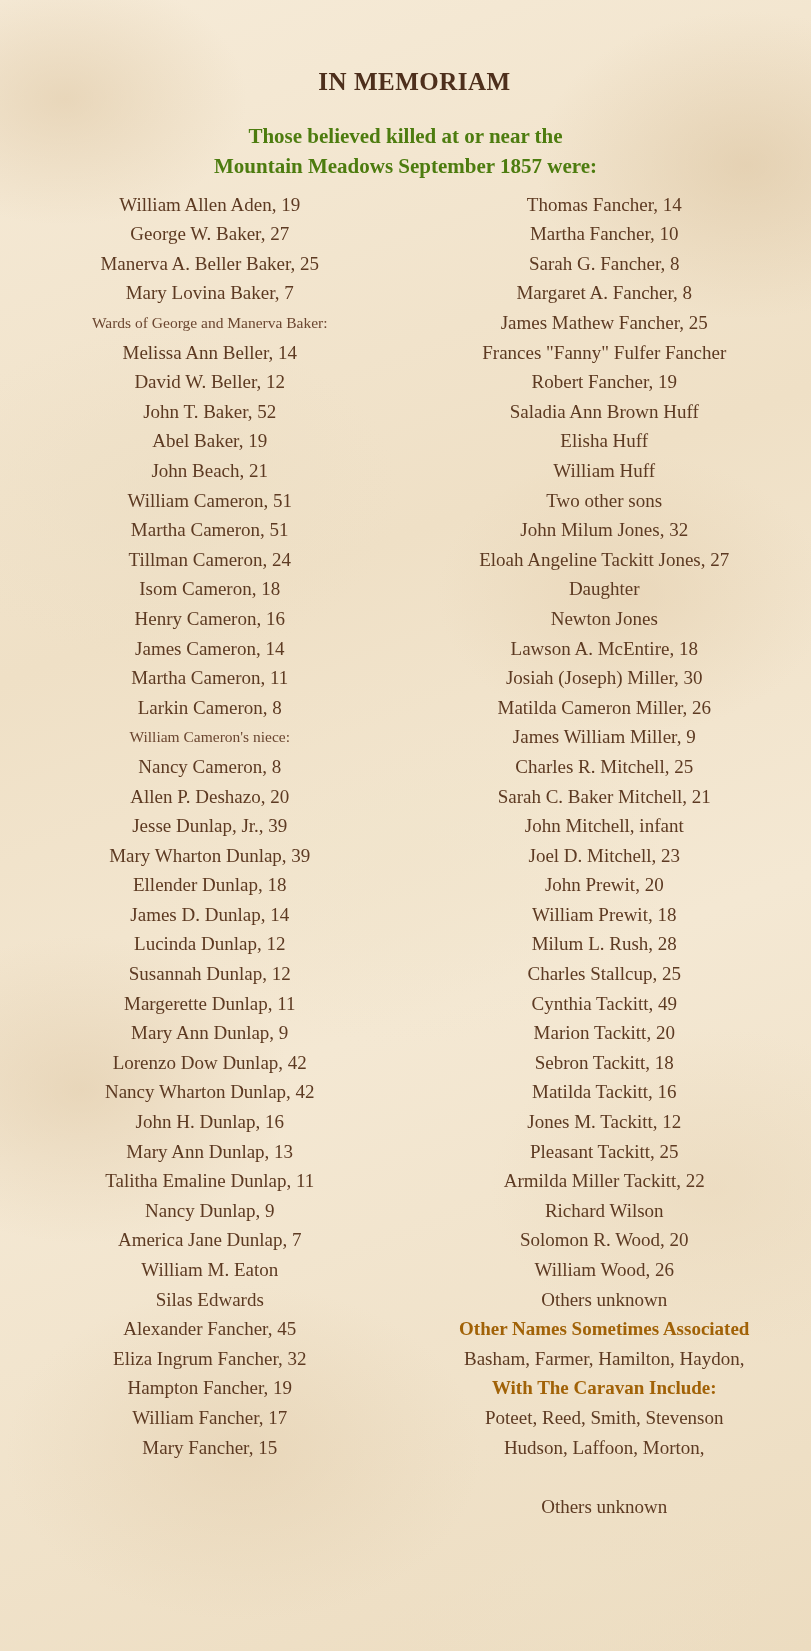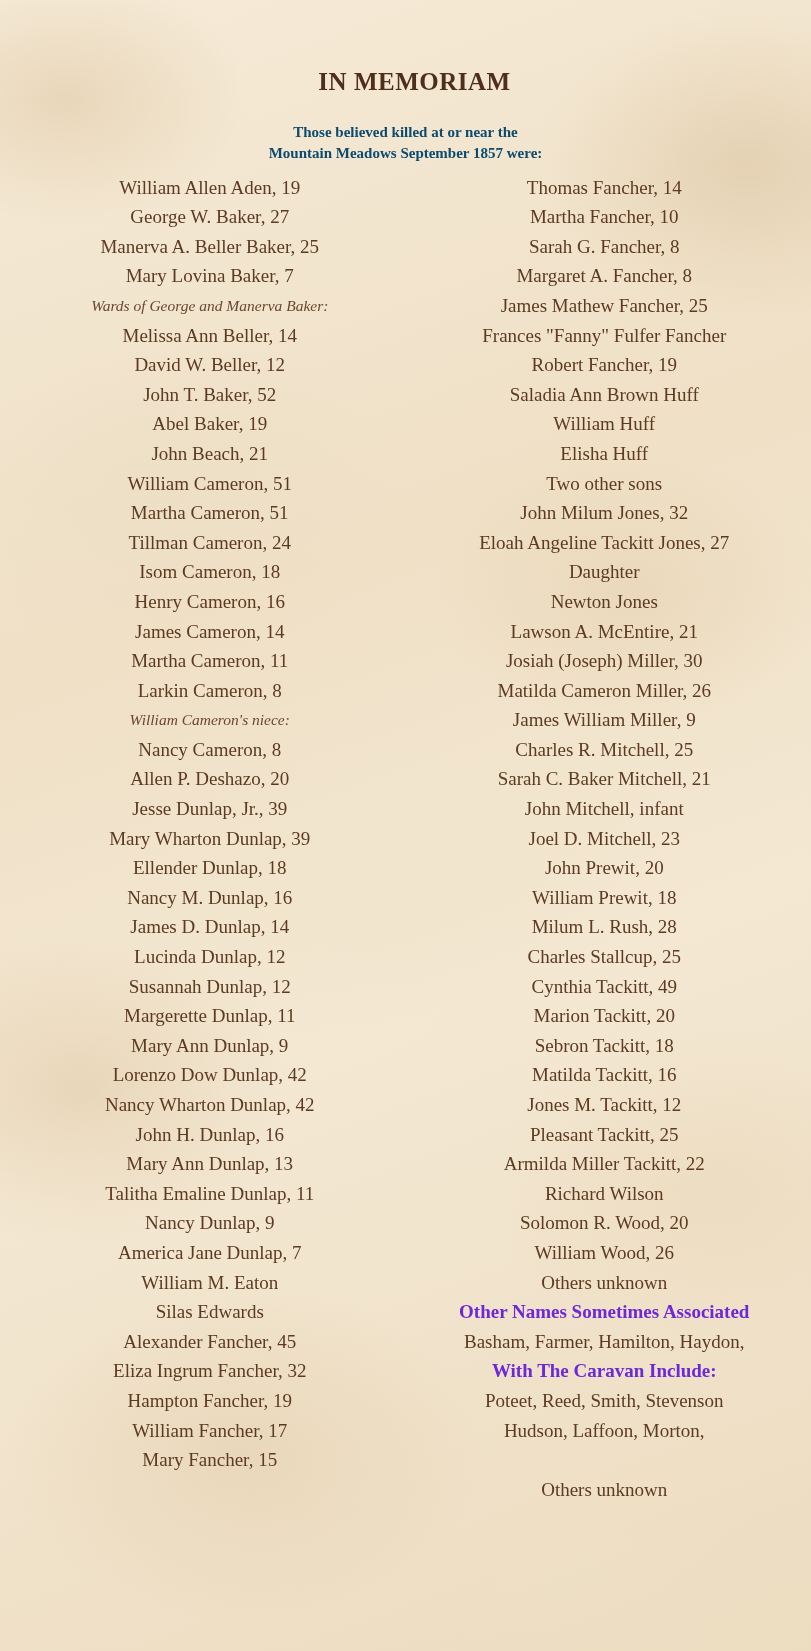--- a/index.html
+++ b/index.html
@@ -42,23 +42,23 @@
     text-align: center;
     font-size: 25px;
     font-weight: bold;
     letter-spacing: 0.5px;
     color: #4e2f1c;
     margin-top: 68px;
     margin-left: 18px;
   }
   .subtitle {
     text-align: center;
-    font-size: 15px;
+    font-size: 21px;
     font-weight: bold;
-    color: #0c4a6e;
+    color: #4d7c0f;
     line-height: 1.42;
     margin-top: 26px;
   }
   .columns {
     display: flex;
     flex-direction: row;
     margin-top: 8px;
   }
   .col {
     width: 50%;
@@ -67,28 +67,27 @@
   .col.left { padding-left: 14px; }
   .col.right { padding-right: 8px; }
   .entry {
     text-align: center;
     font-size: 19px;
     line-height: 29.6px;
     color: #5d3a22;
     white-space: nowrap;
   }
   .entry.note {
-    font-style: italic;
     font-size: 15.5px;
     color: #6b4630;
     line-height: 29.6px;
   }
   .entry.heading {
     font-weight: bold;
-    color: #6d28d9;
+    color: #a16207;
     font-size: 19px;
   }
   .entry.spacer {
     height: 29.6px;
   }
 </style>
 </head>
 <body>
 
 <div id="parchment"></div>
@@ -121,21 +120,20 @@
         <div class="entry">Henry Cameron, 16</div>
         <div class="entry">James Cameron, 14</div>
         <div class="entry">Martha Cameron, 11</div>
         <div class="entry">Larkin Cameron, 8</div>
         <div class="entry note">William Cameron's niece:</div>
         <div class="entry">Nancy Cameron, 8</div>
         <div class="entry">Allen P. Deshazo, 20</div>
         <div class="entry">Jesse Dunlap, Jr., 39</div>
         <div class="entry">Mary Wharton Dunlap, 39</div>
         <div class="entry">Ellender Dunlap, 18</div>
-        <div class="entry">Nancy M. Dunlap, 16</div>
         <div class="entry">James D. Dunlap, 14</div>
         <div class="entry">Lucinda Dunlap, 12</div>
         <div class="entry">Susannah Dunlap, 12</div>
         <div class="entry">Margerette Dunlap, 11</div>
         <div class="entry">Mary Ann Dunlap, 9</div>
         <div class="entry">Lorenzo Dow Dunlap, 42</div>
         <div class="entry">Nancy Wharton Dunlap, 42</div>
         <div class="entry">John H. Dunlap, 16</div>
         <div class="entry">Mary Ann Dunlap, 13</div>
         <div class="entry">Talitha Emaline Dunlap, 11</div>
@@ -151,28 +149,28 @@
       </div>
     <div class="col right" id="right-col">
         <div class="entry">Thomas Fancher, 14</div>
         <div class="entry">Martha Fancher, 10</div>
         <div class="entry">Sarah G. Fancher, 8</div>
         <div class="entry">Margaret A. Fancher, 8</div>
         <div class="entry">James Mathew Fancher, 25</div>
         <div class="entry">Frances "Fanny" Fulfer Fancher</div>
         <div class="entry">Robert Fancher, 19</div>
         <div class="entry">Saladia Ann Brown Huff</div>
+        <div class="entry">Elisha Huff</div>
         <div class="entry">William Huff</div>
-        <div class="entry">Elisha Huff</div>
         <div class="entry">Two other sons</div>
         <div class="entry">John Milum Jones, 32</div>
         <div class="entry">Eloah Angeline Tackitt Jones, 27</div>
         <div class="entry">Daughter</div>
         <div class="entry">Newton Jones</div>
-        <div class="entry">Lawson A. McEntire, 21</div>
+        <div class="entry">Lawson A. McEntire, 18</div>
         <div class="entry">Josiah (Joseph) Miller, 30</div>
         <div class="entry">Matilda Cameron Miller, 26</div>
         <div class="entry">James William Miller, 9</div>
         <div class="entry">Charles R. Mitchell, 25</div>
         <div class="entry">Sarah C. Baker Mitchell, 21</div>
         <div class="entry">John Mitchell, infant</div>
         <div class="entry">Joel D. Mitchell, 23</div>
         <div class="entry">John Prewit, 20</div>
         <div class="entry">William Prewit, 18</div>
         <div class="entry">Milum L. Rush, 28</div>

